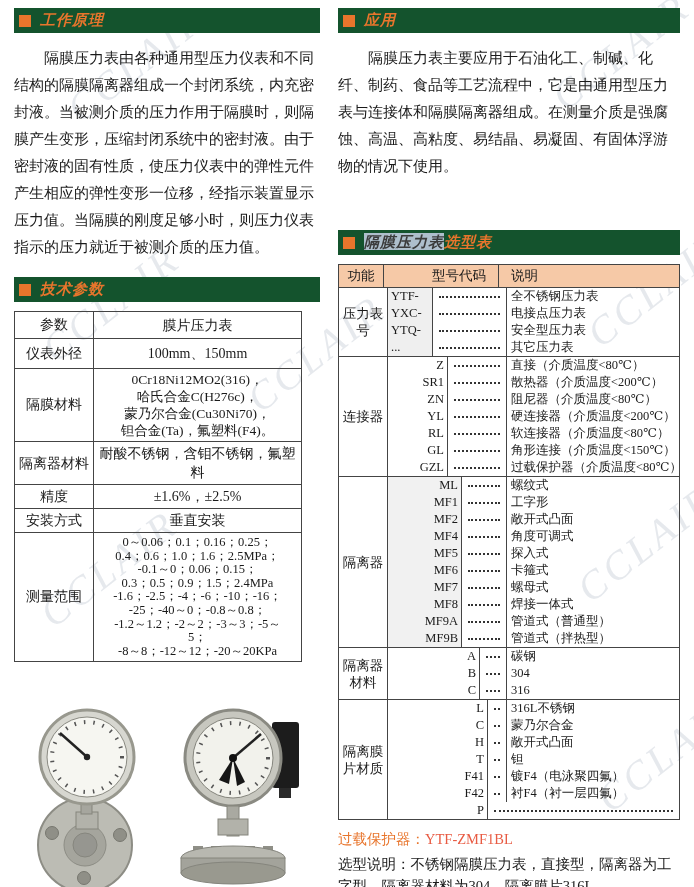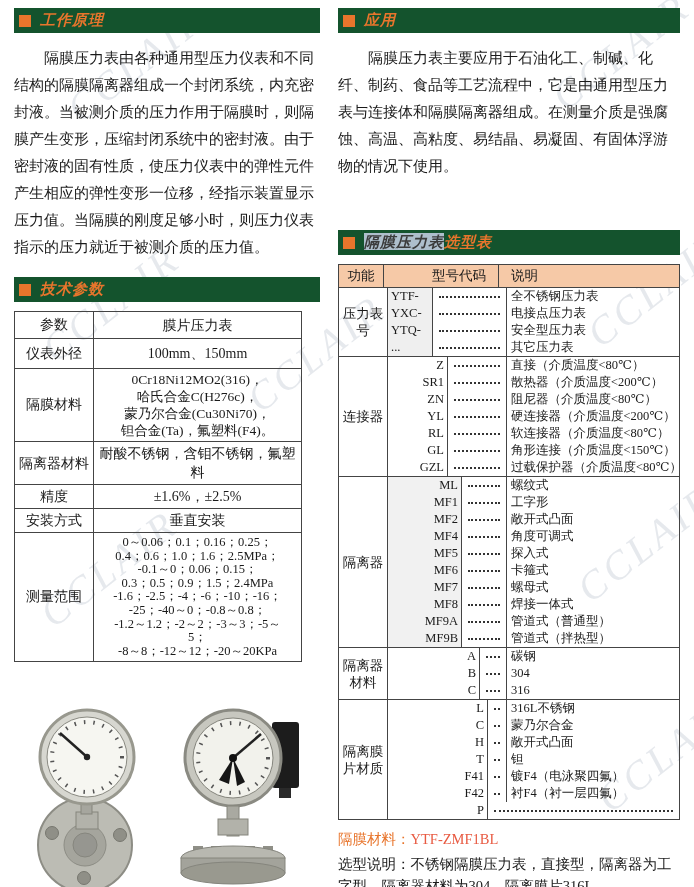--- a/index.html
+++ b/index.html
@@ -439,18 +439,18 @@
 
             <div class="srow">
               <span class="scode">P</span>
               <span class="sdots"></span>
             </div>
           </div>
       </div>
     </div>
 
     <div class="example">
-      <span class="ex-label">隔膜材料：</span><span class="ex-code">YTF-ZMF1BL</span>
+      <span class="ex-label">过载保护器：</span><span class="ex-code">YTF-ZMF1BL</span>
     </div>
     <p class="ex-desc">选型说明：不锈钢隔膜压力表，直接型，隔离器为工字型，隔离器材料为304，隔离膜片316L。</p>
 
   </div>
 </div>
 
 </body></html>

